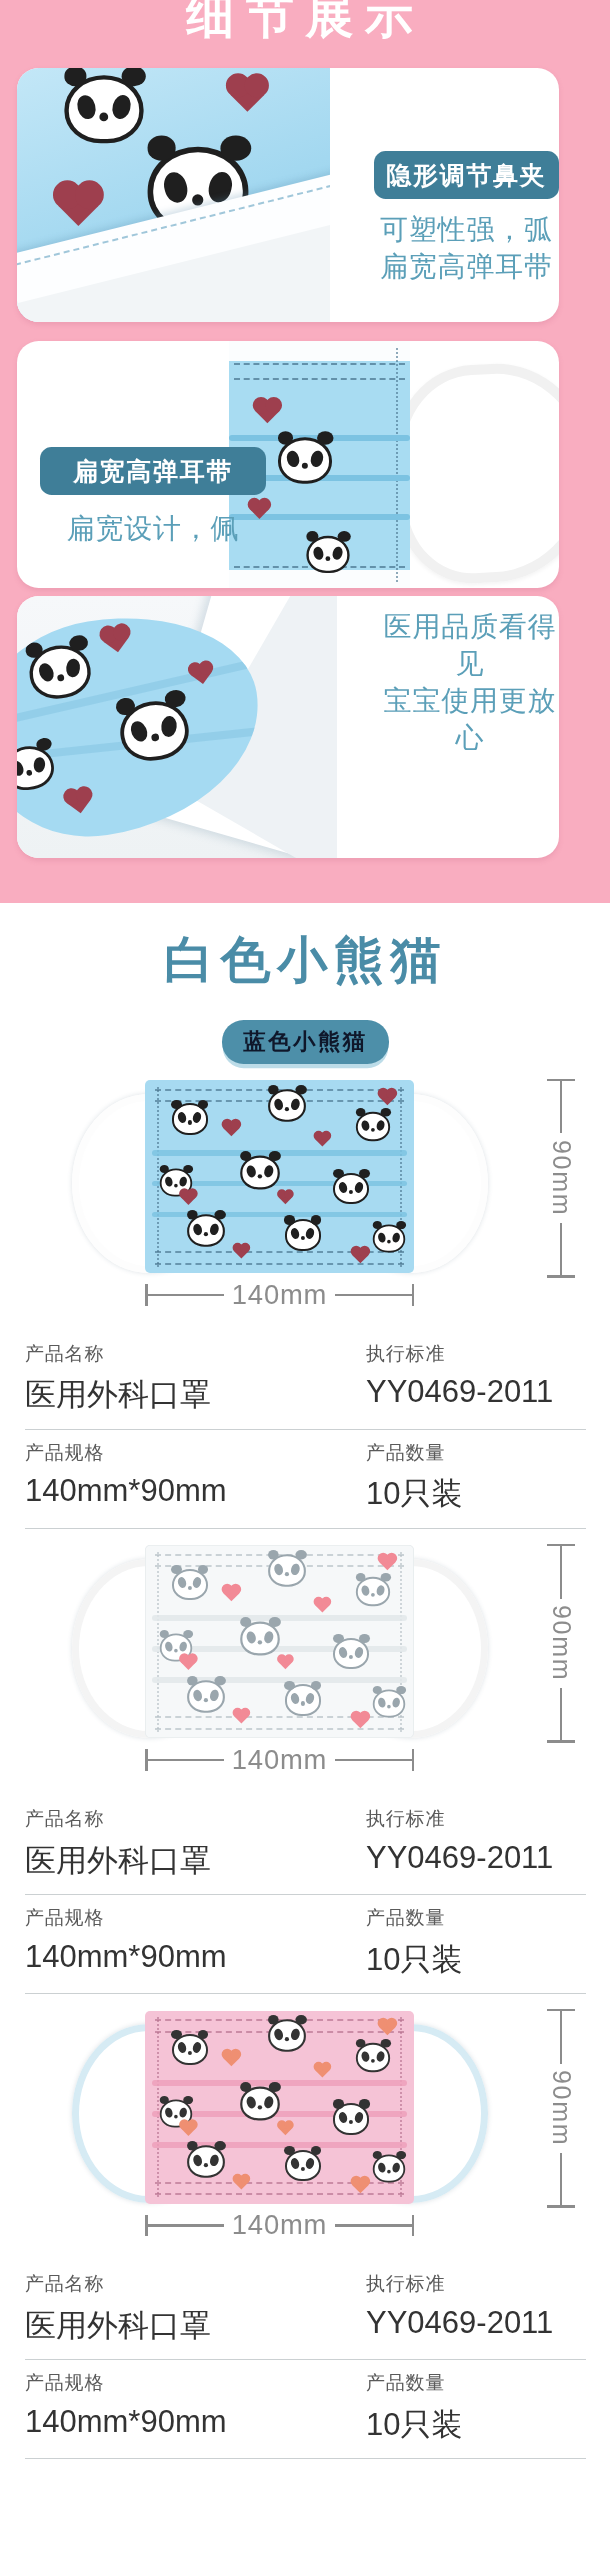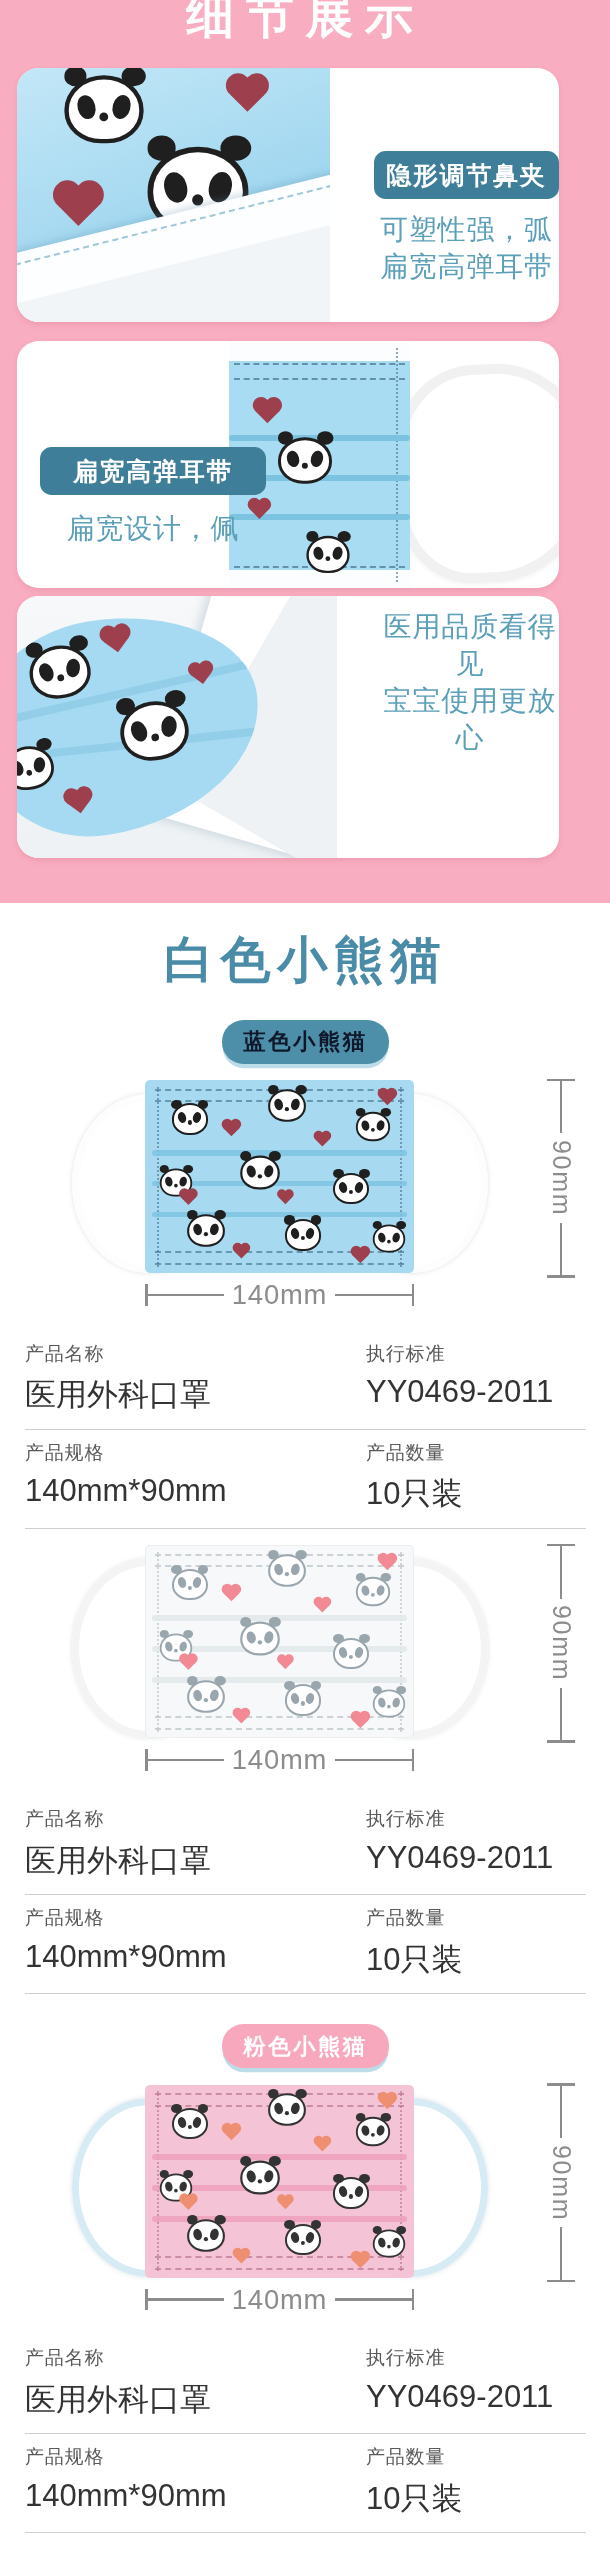--- a/index.html
+++ b/index.html
@@ -428,21 +428,20 @@
         </div>
         <div class="tcell-right">
           <div class="lbl">产品数量</div>
           <div class="val">10只装</div>
         </div>
       </div>
     </div>
   </div>
 
   <div class="variant v-pink">
-    <div class="pill pill-pink">粉色小熊猫</div>
     <div class="figure">
       <div class="stage">
         <div class="loop l"></div>
         <div class="loop r"></div>
         <div class="mask pattern">
           <div class="seamh" style="top:8.3px;"></div>
           <div class="seamh" style="top:20px;"></div>
           <div class="seamh" style="bottom:8.3px;"></div>
           <div class="seamh" style="bottom:20px;"></div>
           <div class="seamv" style="left:11.6px;"></div>

